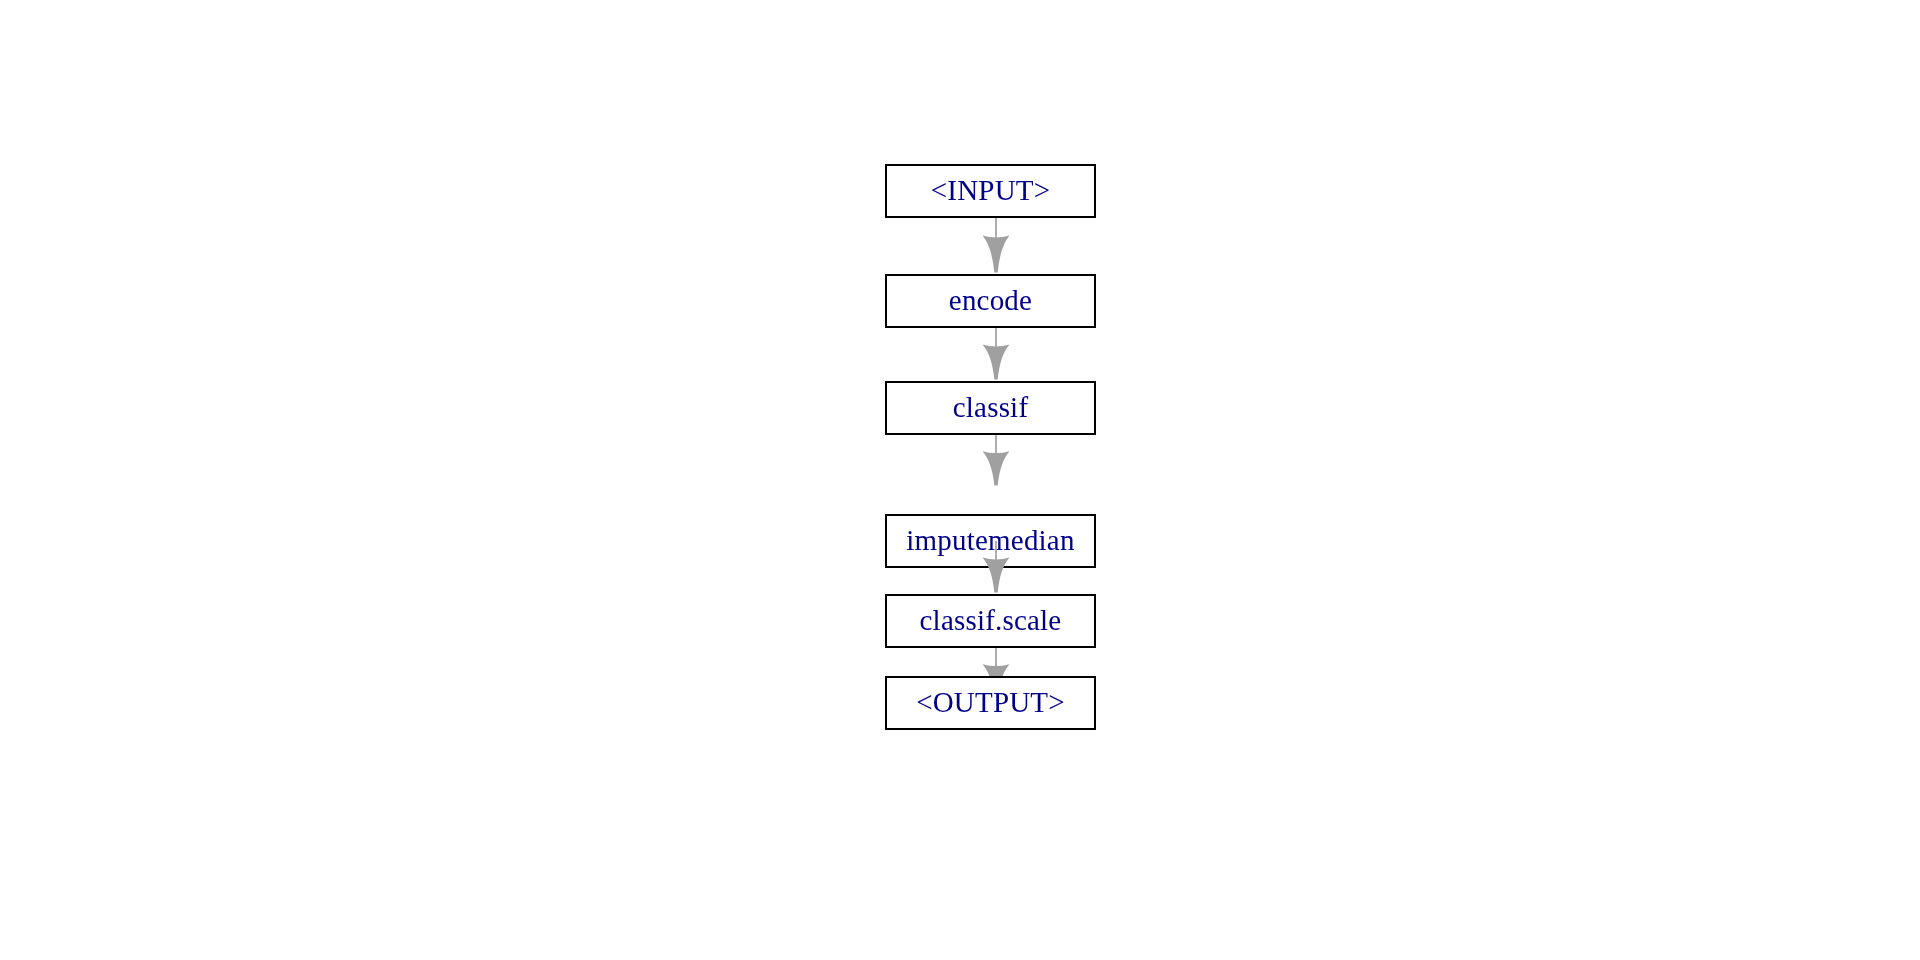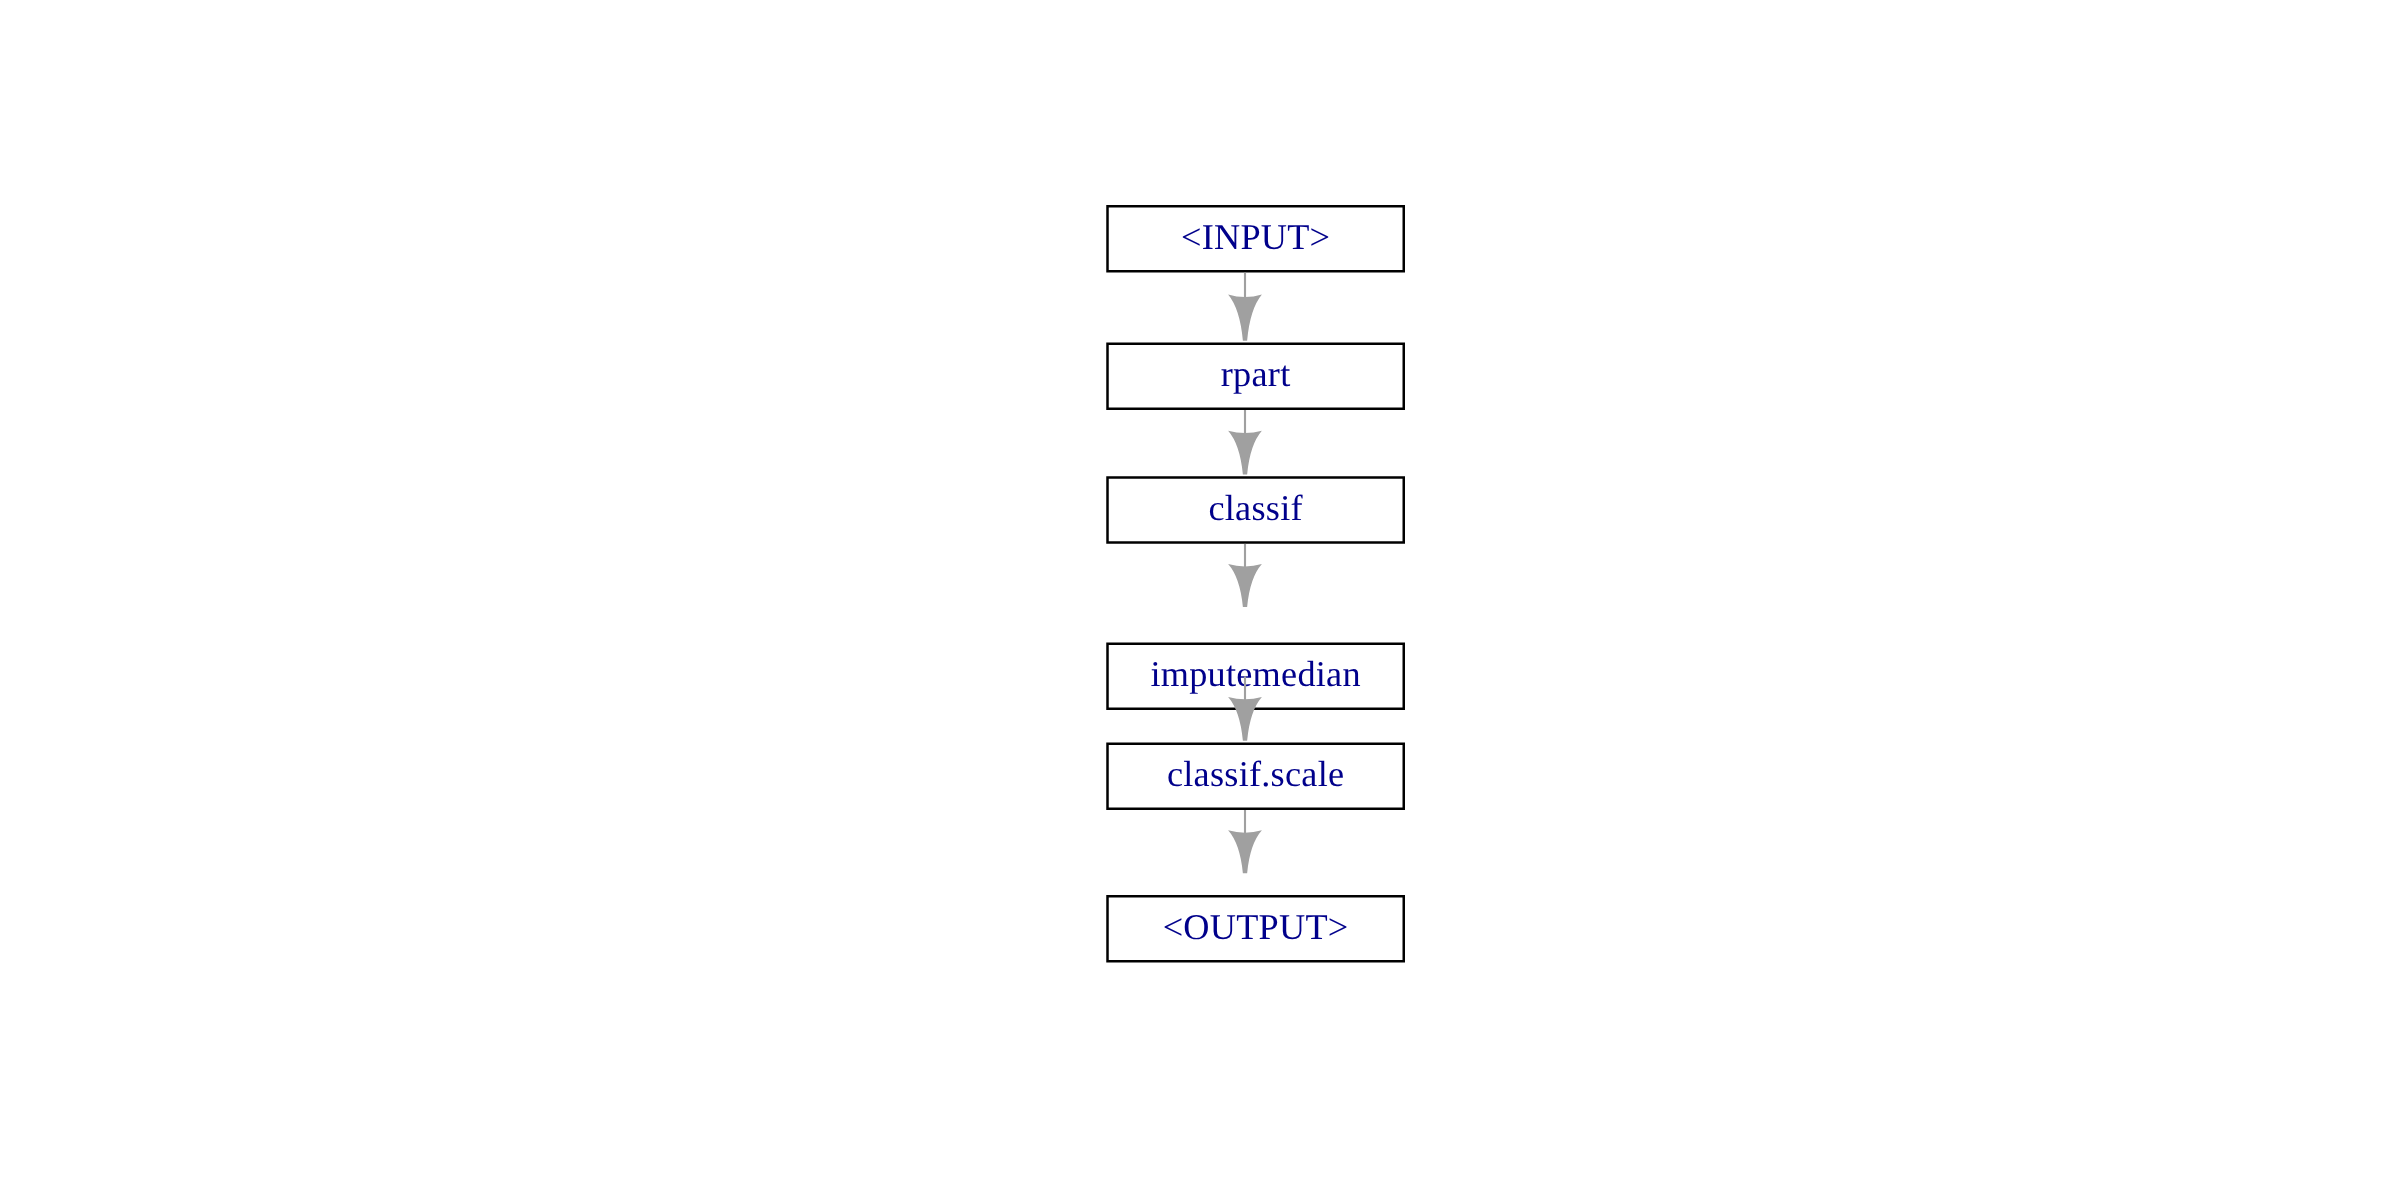--- a/index.html
+++ b/index.html
@@ -11,21 +11,21 @@
     position: relative;
     width: 1920px;
     height: 960px;
     background: var(--background, #ffffff);
     overflow: hidden;
     font-family: "Liberation Serif", "DejaVu Serif", serif;
   }
   .node {
     position: absolute;
     left: 885px;
-    width: 239px;
+    width: 211px;
     height: 54px;
     box-sizing: border-box;
     background: var(--node-fill, #ffffff);
     border: 2.5px solid var(--node-border, #000000);
     display: flex;
     align-items: center;
     justify-content: center;
   }
   .node-label {
     color: var(--label, #00008b);
@@ -59,21 +59,21 @@
   <div class="node" style="top:164px">
     <span class="node-label">&lt;INPUT&gt;</span>
   </div>
 
   <svg class="arrow" style="top:218px" height="56" viewBox="0 0 40 56" preserveAspectRatio="none" xmlns="http://www.w3.org/2000/svg">
     <line class="stem" x1="20" y1="0" x2="20" y2="24"></line>
     <path class="head" d="M6.5 17.5 Q16 29 18.3 54.5 L21.7 54.5 Q24 29 33.5 17.5 Q20 21.5 6.5 17.5 Z"></path>
   </svg>
 
   <div class="node" style="top:274px">
-    <span class="node-label">rpart</span>
+    <span class="node-label">encode</span>
   </div>
 
   <svg class="arrow" style="top:328px" height="53" viewBox="0 0 40 56" preserveAspectRatio="none" xmlns="http://www.w3.org/2000/svg">
     <line class="stem" x1="20" y1="0" x2="20" y2="24"></line>
     <path class="head" d="M6.5 17.5 Q16 29 18.3 54.5 L21.7 54.5 Q24 29 33.5 17.5 Q20 21.5 6.5 17.5 Z"></path>
   </svg>
 
   <div class="node" style="top:381px">
     <span class="node-label">classif</span>
   </div>
@@ -94,17 +94,17 @@
 
   <div class="node" style="top:594px">
     <span class="node-label">classif.scale</span>
   </div>
 
   <svg class="arrow" style="top:648px" height="52" viewBox="0 0 40 56" preserveAspectRatio="none" xmlns="http://www.w3.org/2000/svg">
     <line class="stem" x1="20" y1="0" x2="20" y2="24"></line>
     <path class="head" d="M6.5 17.5 Q16 29 18.3 54.5 L21.7 54.5 Q24 29 33.5 17.5 Q20 21.5 6.5 17.5 Z"></path>
   </svg>
 
-  <div class="node" style="top:716px">
+  <div class="node" style="top:676px">
     <span class="node-label">&lt;OUTPUT&gt;</span>
   </div>
 
 </div>
 
 </body></html>

